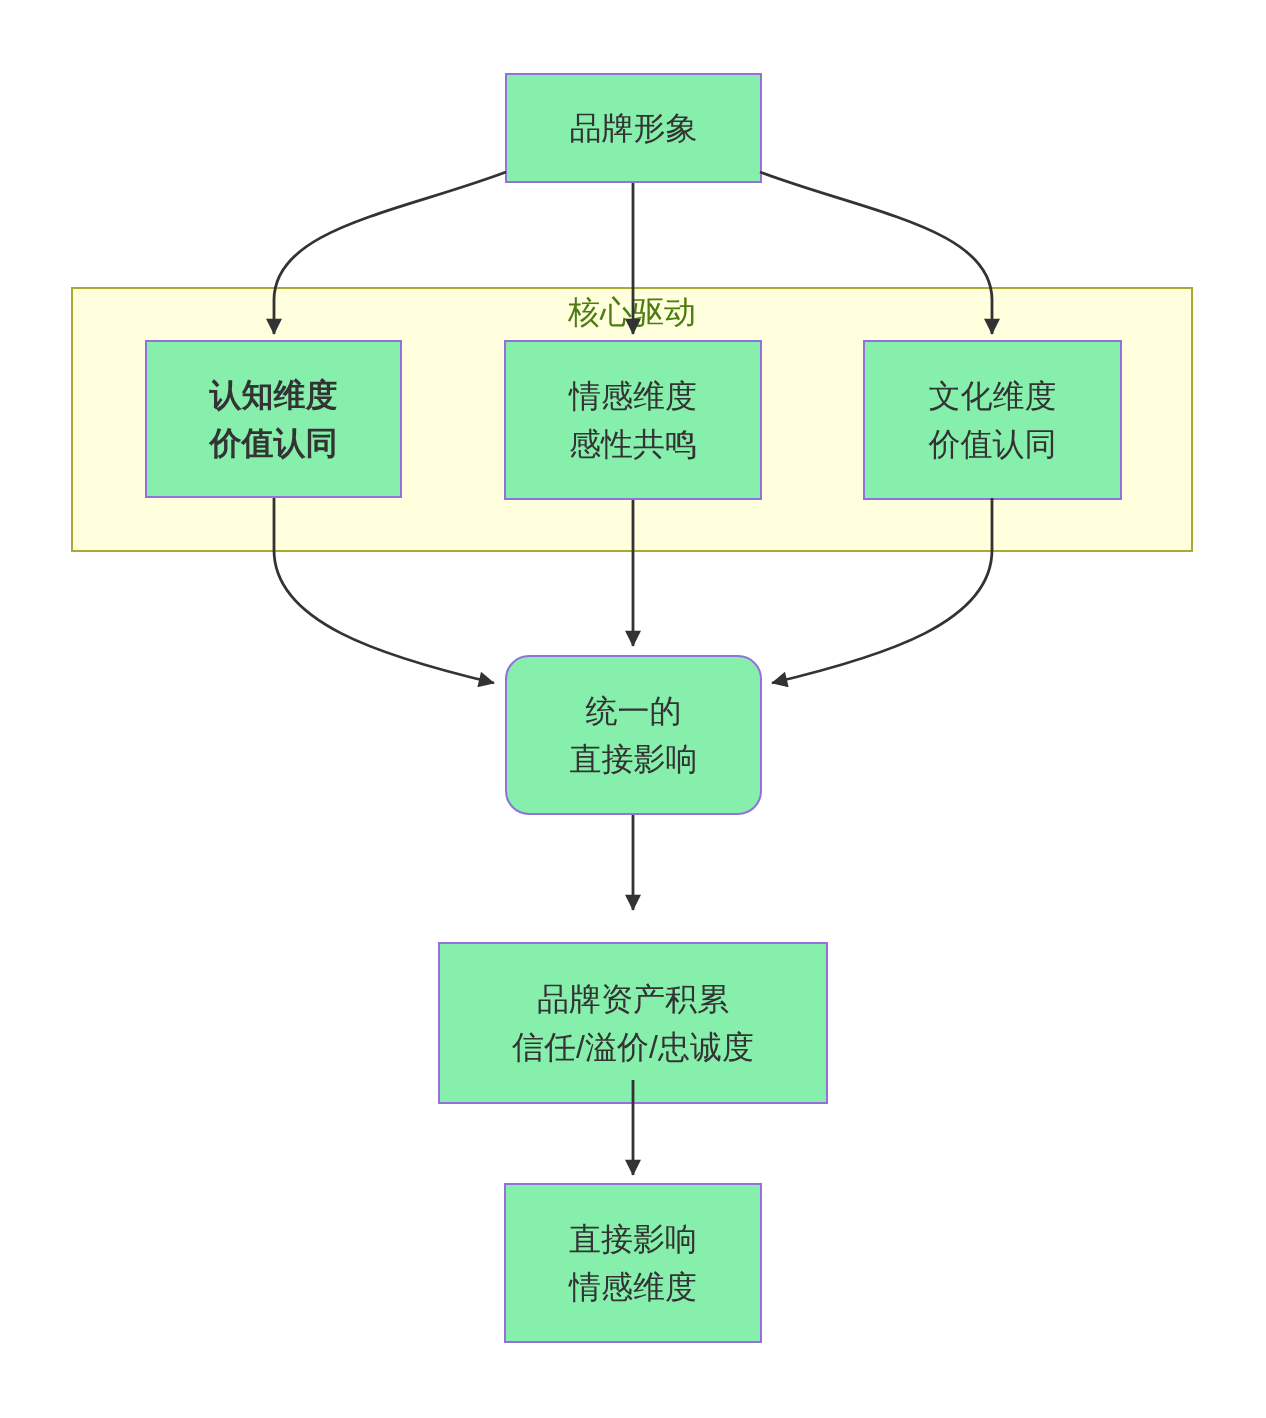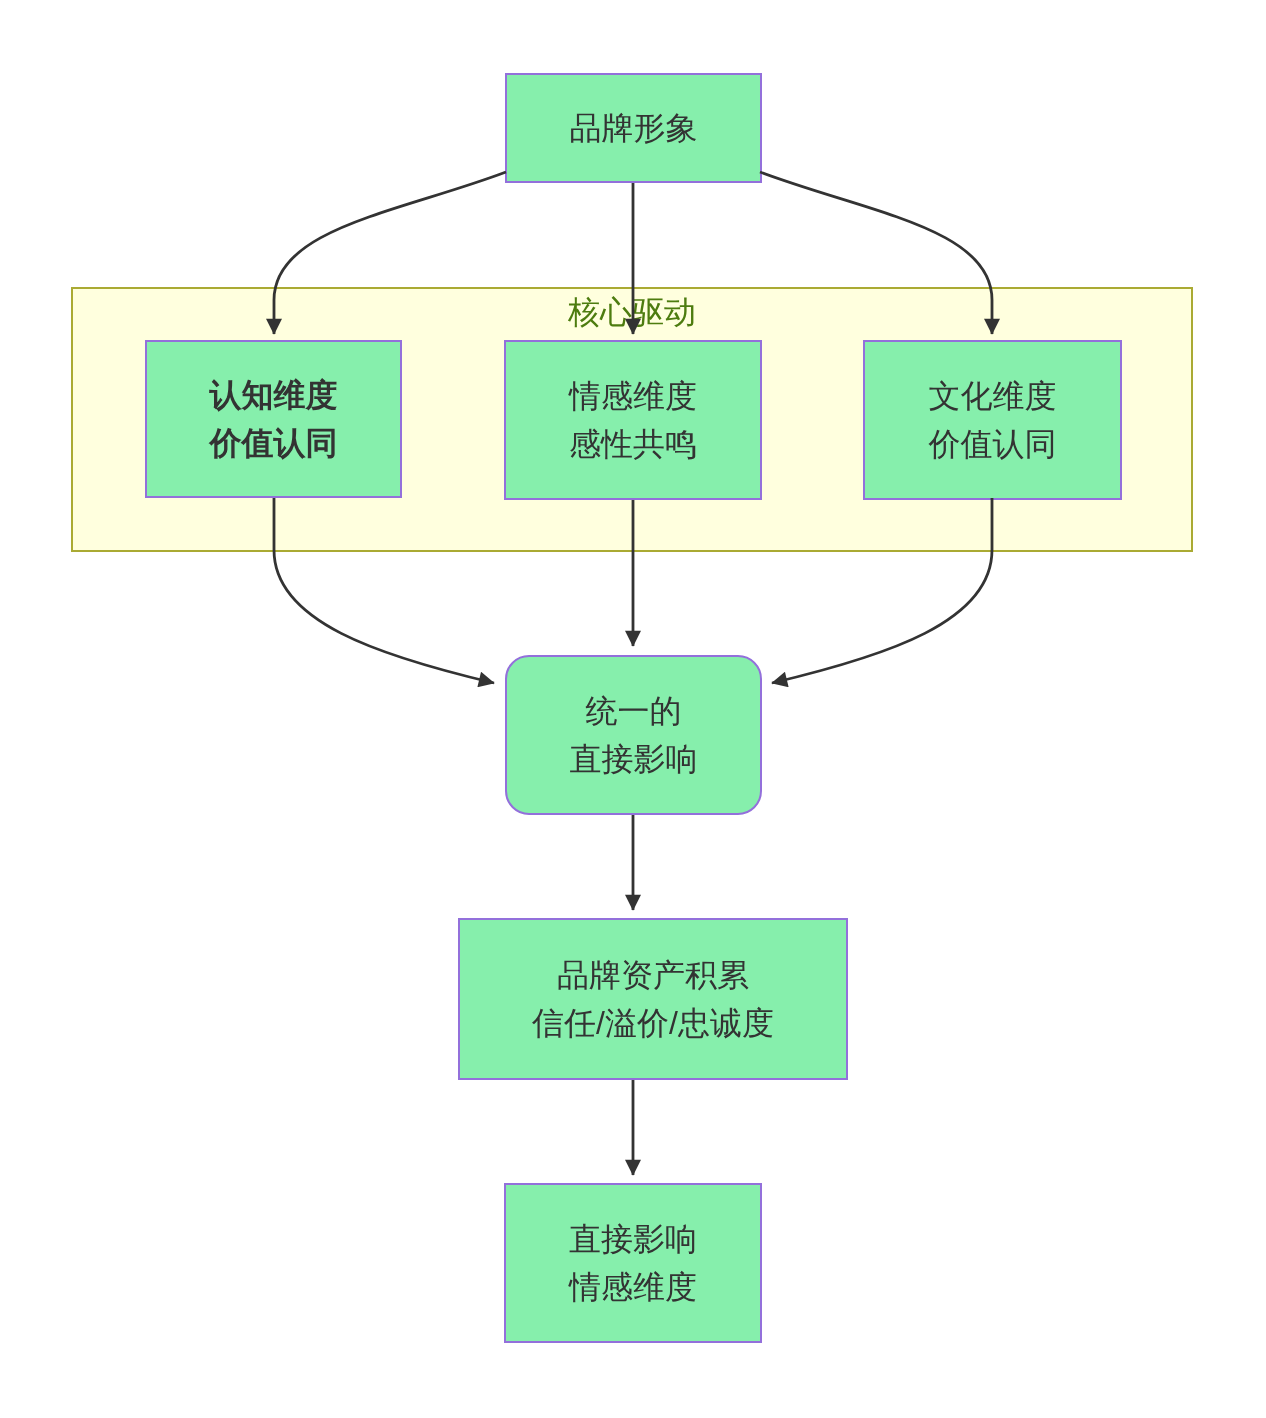--- a/index.html
+++ b/index.html
@@ -52,21 +52,21 @@
     line-height: 48px;
     color: #333333;
     z-index: 3;
   }
   .node span { display: block; white-space: nowrap; }
   .node-brand    { left: 505px; top: 73px;   width: 257px; height: 110px; }
   .node-cognitive{ left: 145px; top: 340px;  width: 257px; height: 158px; font-weight: bold; }
   .node-emotional{ left: 504px; top: 340px;  width: 258px; height: 160px; }
   .node-cultural { left: 863px; top: 340px;  width: 259px; height: 160px; text-align: center; }
   .node-unified  { left: 505px; top: 655px;  width: 257px; height: 160px; border-radius: 24px; }
-  .node-equity   { left: 438px; top: 918px;  width: 390px; height: 162px; margin-left: 20px; }
+  .node-equity   { left: 438px; top: 942px;  width: 390px; height: 162px; }
   .node-market   { left: 504px; top: 1183px; width: 258px; height: 160px; }
   .edges {
     position: absolute;
     left: 0;
     top: 0;
     z-index: 4;
     pointer-events: none;
   }
   .edge {
     fill: none;

